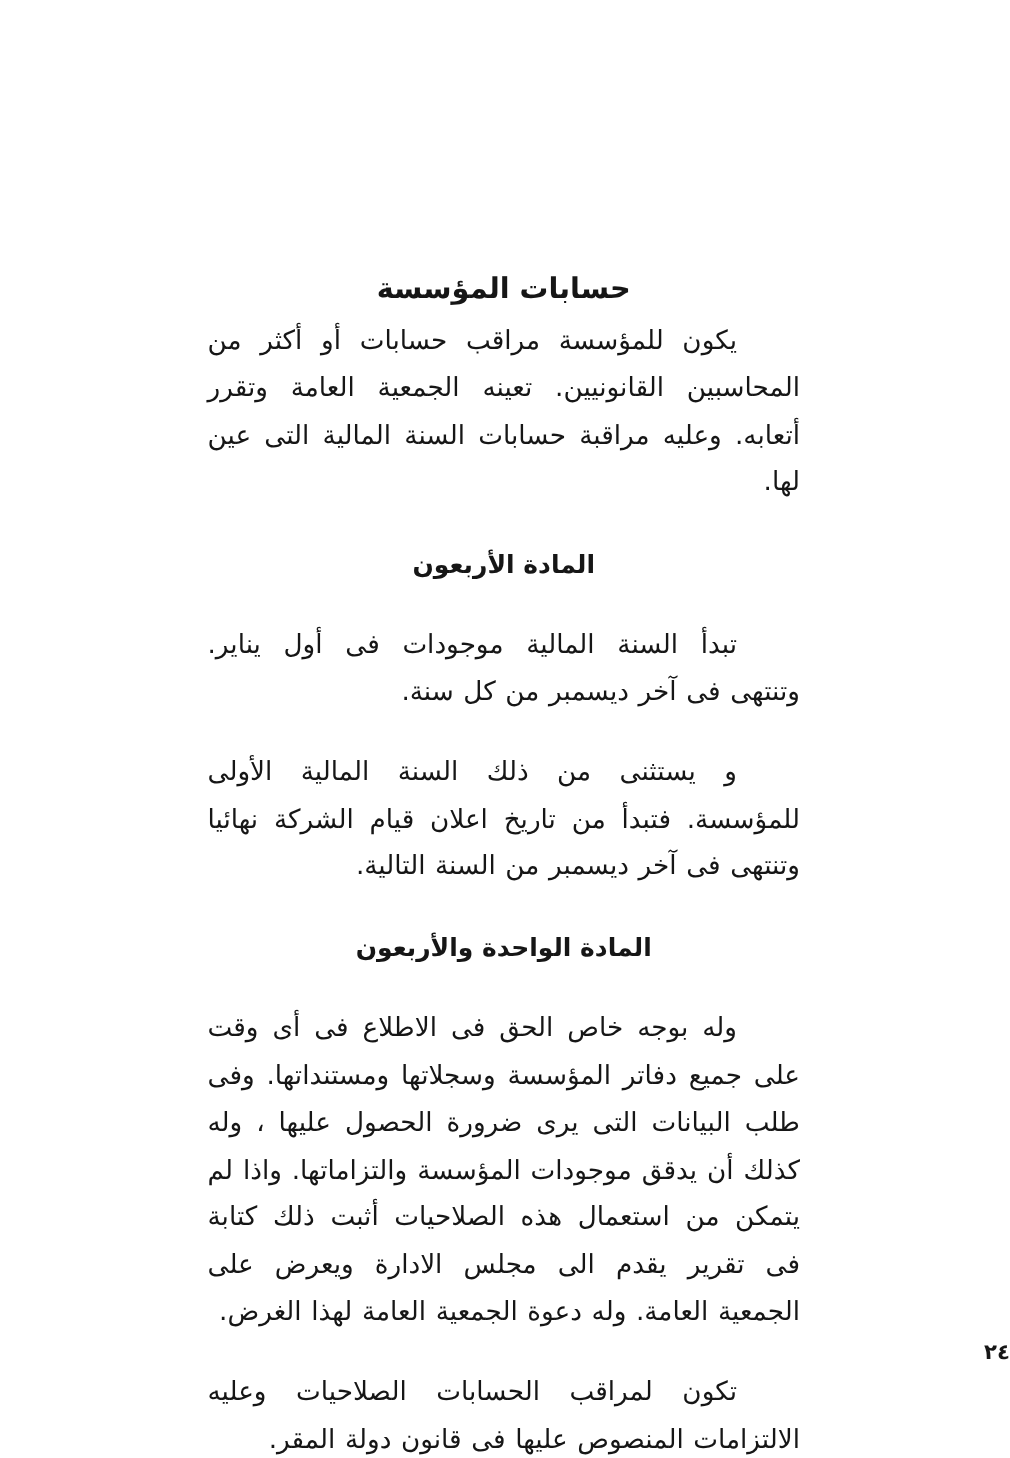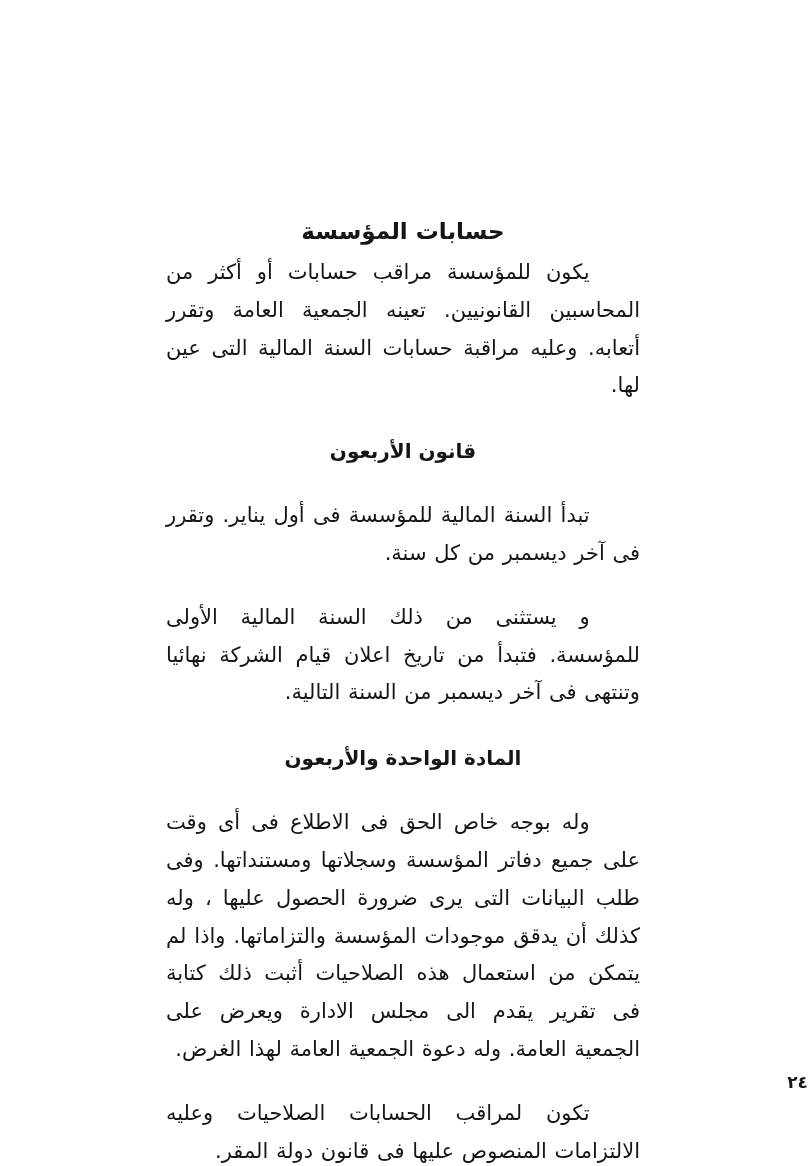--- a/index.html
+++ b/index.html
@@ -62,23 +62,23 @@
 <body>
 
 <div class="sheet">
   <div class="content">
 
     <h1 class="doc-title">حسابات المؤسسة</h1>
 
 
     <p class="para">يكون للمؤسسة مراقب حسابات أو أكثر من المحاسبين القانونيين. تعينه الجمعية العامة وتقرر أتعابه. وعليه مراقبة حسابات السنة المالية التى عين لها.</p>
 
-    <h2 class="article-heading spaced">قانون الأربعون</h2>
+    <h2 class="article-heading spaced">المادة الأربعون</h2>
 
-    <p class="para">تبدأ السنة المالية للمؤسسة فى أول يناير. وتقرر فى آخر ديسمبر من كل سنة.</p>
+    <p class="para">تبدأ السنة المالية موجودات فى أول يناير. وتنتهى فى آخر ديسمبر من كل سنة.</p>
 
     <p class="para">و يستثنى من ذلك السنة المالية الأولى للمؤسسة. فتبدأ من تاريخ اعلان قيام الشركة نهائيا وتنتهى فى آخر ديسمبر من السنة التالية.</p>
 
     <h2 class="article-heading spaced">المادة الواحدة والأربعون</h2>
 
     <p class="para">وله بوجه خاص الحق فى الاطلاع فى أى وقت على جميع دفاتر المؤسسة وسجلاتها ومستنداتها. وفى طلب البيانات التى يرى ضرورة الحصول عليها ، وله كذلك أن يدقق موجودات المؤسسة والتزاماتها. واذا لم يتمكن من استعمال هذه الصلاحيات أثبت ذلك كتابة فى تقرير يقدم الى مجلس الادارة ويعرض على الجمعية العامة. وله دعوة الجمعية العامة لهذا الغرض.</p>
 
     <p class="para">تكون لمراقب الحسابات الصلاحيات وعليه الالتزامات المنصوص عليها فى قانون دولة المقر.</p>
 
   </div>

